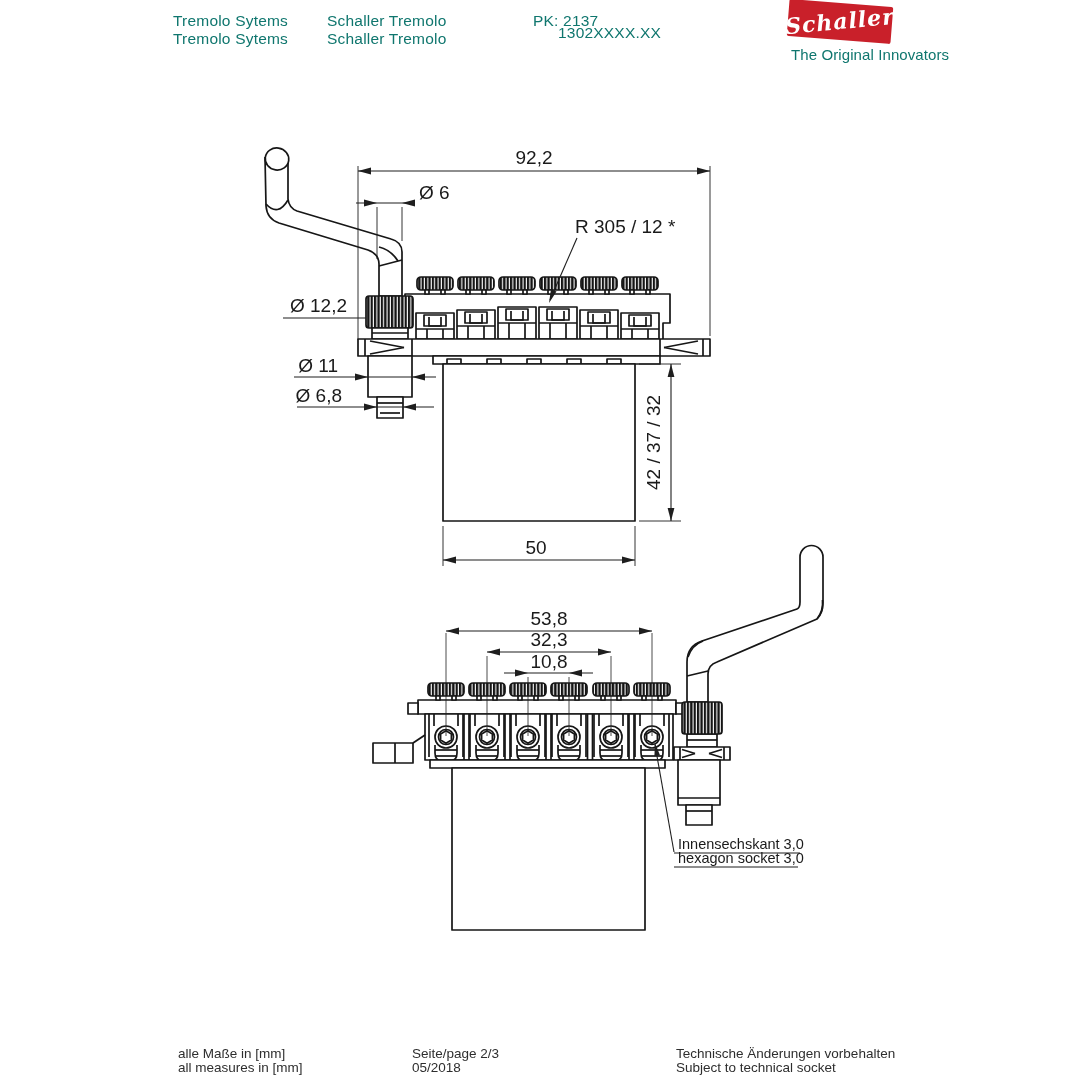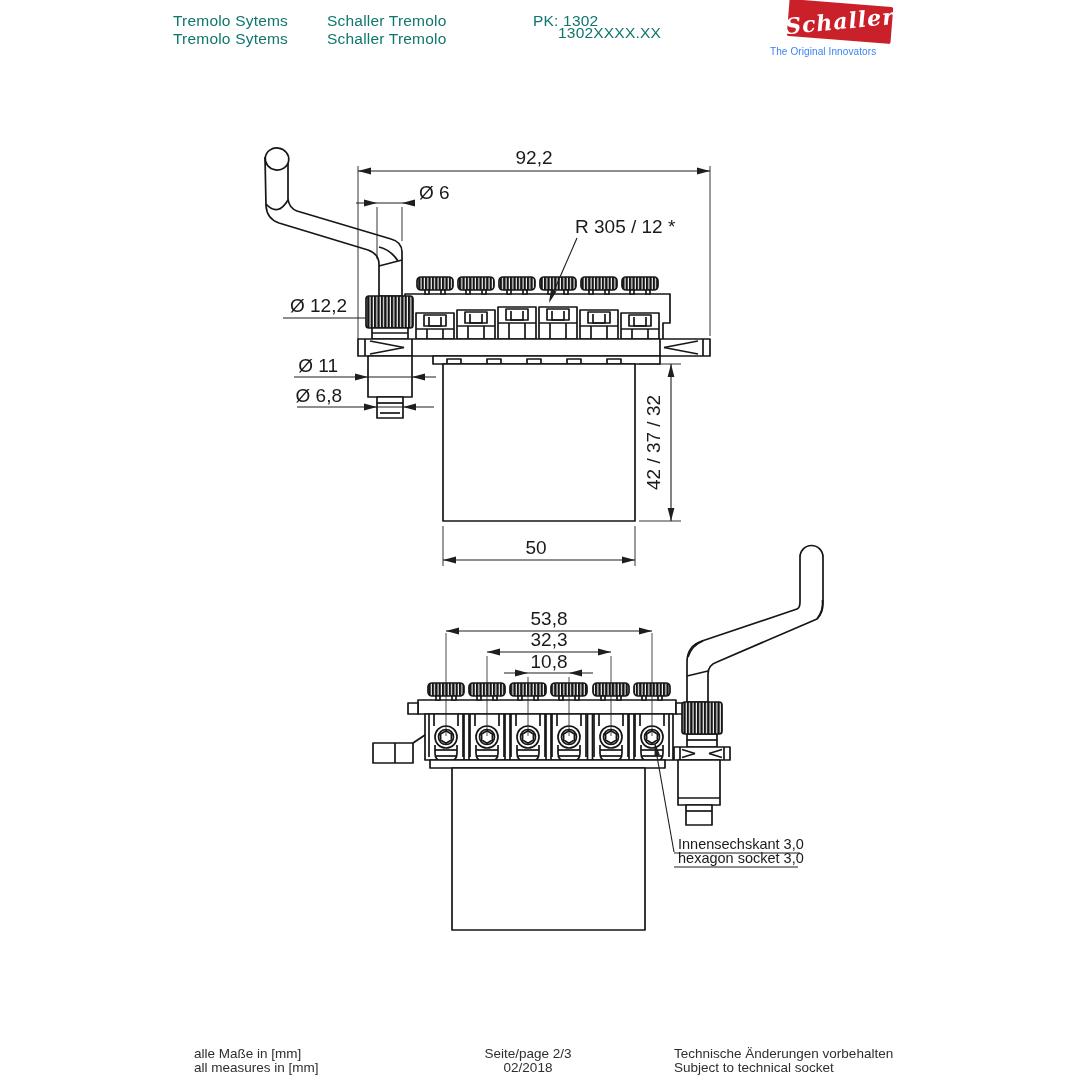--- a/index.html
+++ b/index.html
@@ -2,43 +2,43 @@
 <html><head>
 <meta charset="utf-8">
 <style>
   html,body{margin:0;padding:0;}
   body{
     width:1080px;height:1080px;position:relative;background:#ffffff;
     font-family:"Liberation Sans",sans-serif;color:#2b2b2b;overflow:hidden;
   }
   .abs{position:absolute;}
   .hdr{font-size:15.5px;letter-spacing:.2px;color:#0f766e;white-space:nowrap;}
-  .ftr{font-size:13.5px;line-height:13.5px;color:#2e2e2e;white-space:nowrap;margin-left:16px;}
+  .ftr{font-size:13.5px;line-height:13.5px;color:#2e2e2e;white-space:nowrap;}
   .logo-box{
     left:788px;top:3px;width:104px;height:37px;background:#c9202a;
     transform:rotate(4.5deg);border-radius:2px;display:flex;align-items:center;justify-content:center;
   }
   .logo-script{
     font-family:"DejaVu Serif",serif;font-style:italic;font-weight:bold;
     font-size:22px;color:#ffffff;transform:rotate(-10deg) translateY(-1px);
     letter-spacing:1px;display:inline-block;
   }
-  .logo-tag{left:770px;top:46px;font-size:10px;color:#3b82f6;letter-spacing:.1px;}
+  .logo-tag{left:791px;top:46px;font-size:15px;color:#0f766e;letter-spacing:.1px;}
   svg text{font-family:"Liberation Sans",sans-serif;fill:#1a1a1a;}
   svg .dimtxt{font-size:19px;}
   svg .notetxt{font-size:14.5px;}
 </style>
 </head>
 <body>
 
 <div class="abs hdr" style="left:173px;top:12px;">Tremolo Sytems</div>
 <div class="abs hdr" style="left:173px;top:30px;">Tremolo Sytems</div>
 <div class="abs hdr" style="left:327px;top:12px;">Schaller Tremolo</div>
 <div class="abs hdr" style="left:327px;top:30px;">Schaller Tremolo</div>
-<div class="abs hdr" style="left:533px;top:12px;">PK: 1302</div>
+<div class="abs hdr" style="left:533px;top:12px;">PK: 2137</div>
 <div class="abs hdr" style="left:558px;top:24px;">1302XXXX.XX</div>
 
 <div class="abs logo-box">
   <span class="logo-script">Schaller</span>
 </div>
 <div class="abs logo-tag">The Original Innovators</div>
 
 <svg class="abs" style="left:0;top:0;" width="1080" height="1080" viewBox="0 0 1080 1080">
   <defs>
     <pattern id="knurl" width="3.4" height="8" patternUnits="userSpaceOnUse">
@@ -409,20 +409,20 @@
     <text class="dimtxt" x="549" y="668" text-anchor="middle">10,8</text>
     <text class="notetxt" x="678" y="849" text-anchor="start">Innensechskant  3,0</text>
     <text class="notetxt" x="678" y="863" text-anchor="start">hexagon socket 3,0</text>
   </g>
 </svg>
 
 <div class="abs ftr" style="left:178px;top:1047px;">
   <div>alle Maße in [mm]</div>
   <div>all measures in [mm]</div>
 </div>
-<div class="abs ftr" style="left:412px;top:1047px;width:200px;text-align:center;">
+<div class="abs ftr" style="left:412px;top:1047px;width:200px;">
   <div>Seite/page 2/3</div>
-  <div>02/2018</div>
+  <div>05/2018</div>
 </div>
-<div class="abs ftr" style="left:658px;top:1047px;">
+<div class="abs ftr" style="left:676px;top:1047px;">
   <div>Technische Änderungen vorbehalten</div>
   <div>Subject to technical socket</div>
 </div>
 
 </body></html>

